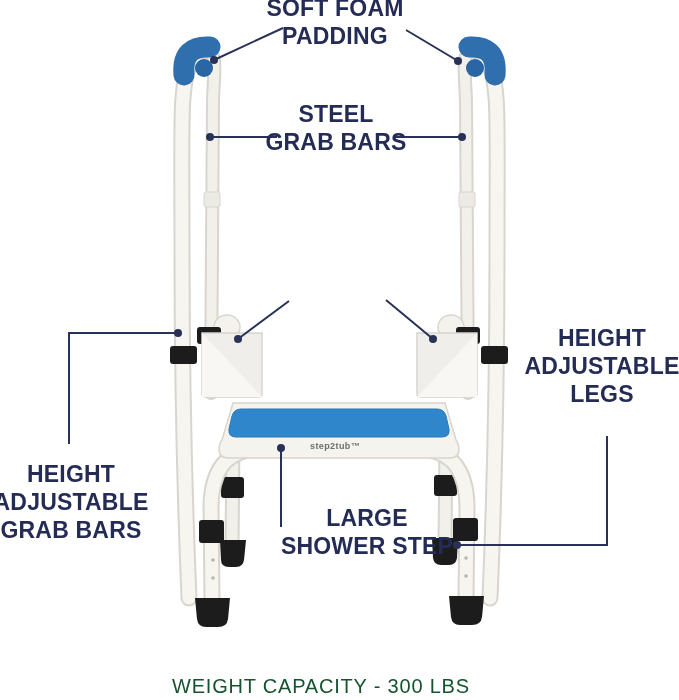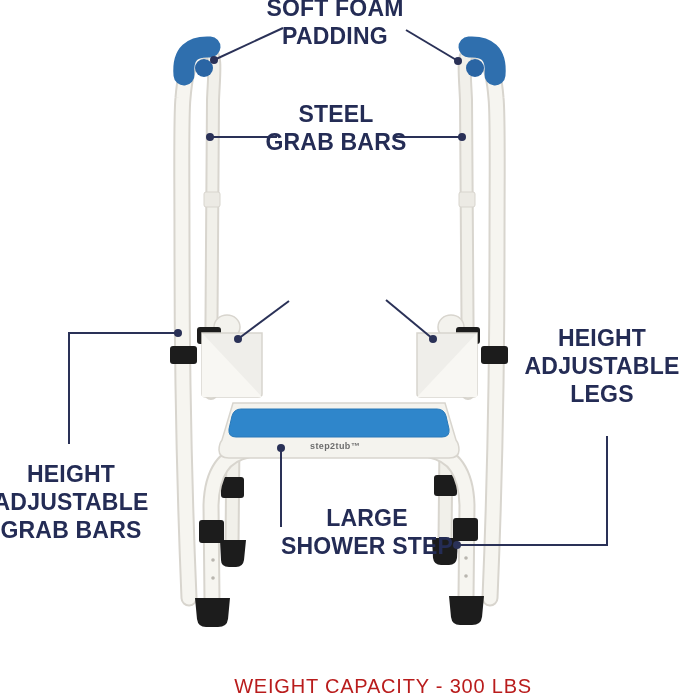--- a/index.html
+++ b/index.html
@@ -7,21 +7,21 @@
     position:relative;width:679px;height:700px;background:#ffffff;
     overflow:hidden;font-family:"Liberation Sans", sans-serif;
   }
   #product-svg{position:absolute;left:0;top:0;}
   .callout{
     position:absolute;text-align:center;color:#242c55;font-weight:700;
     font-size:23px;line-height:28px;letter-spacing:0.2px;white-space:nowrap;
   }
   .callout div{white-space:nowrap;}
   .footer-note{
-    position:absolute;text-align:right;color:#b91c1c;font-weight:400;
+    position:absolute;text-align:left;color:#14532d;font-weight:400;
     font-size:20px;letter-spacing:0.8px;white-space:nowrap;
   }
   .brand-label{
     position:absolute;color:#6d6d6d;font-weight:600;
     font-size:9px;letter-spacing:0.4px;
   }
   
   .co-soft  {left:195px;top:-6px; width:280px;}
   .co-steel {left:196px;top:100px;width:280px;}
   .co-dual  {left:195px;top:267px;width:280px;}

